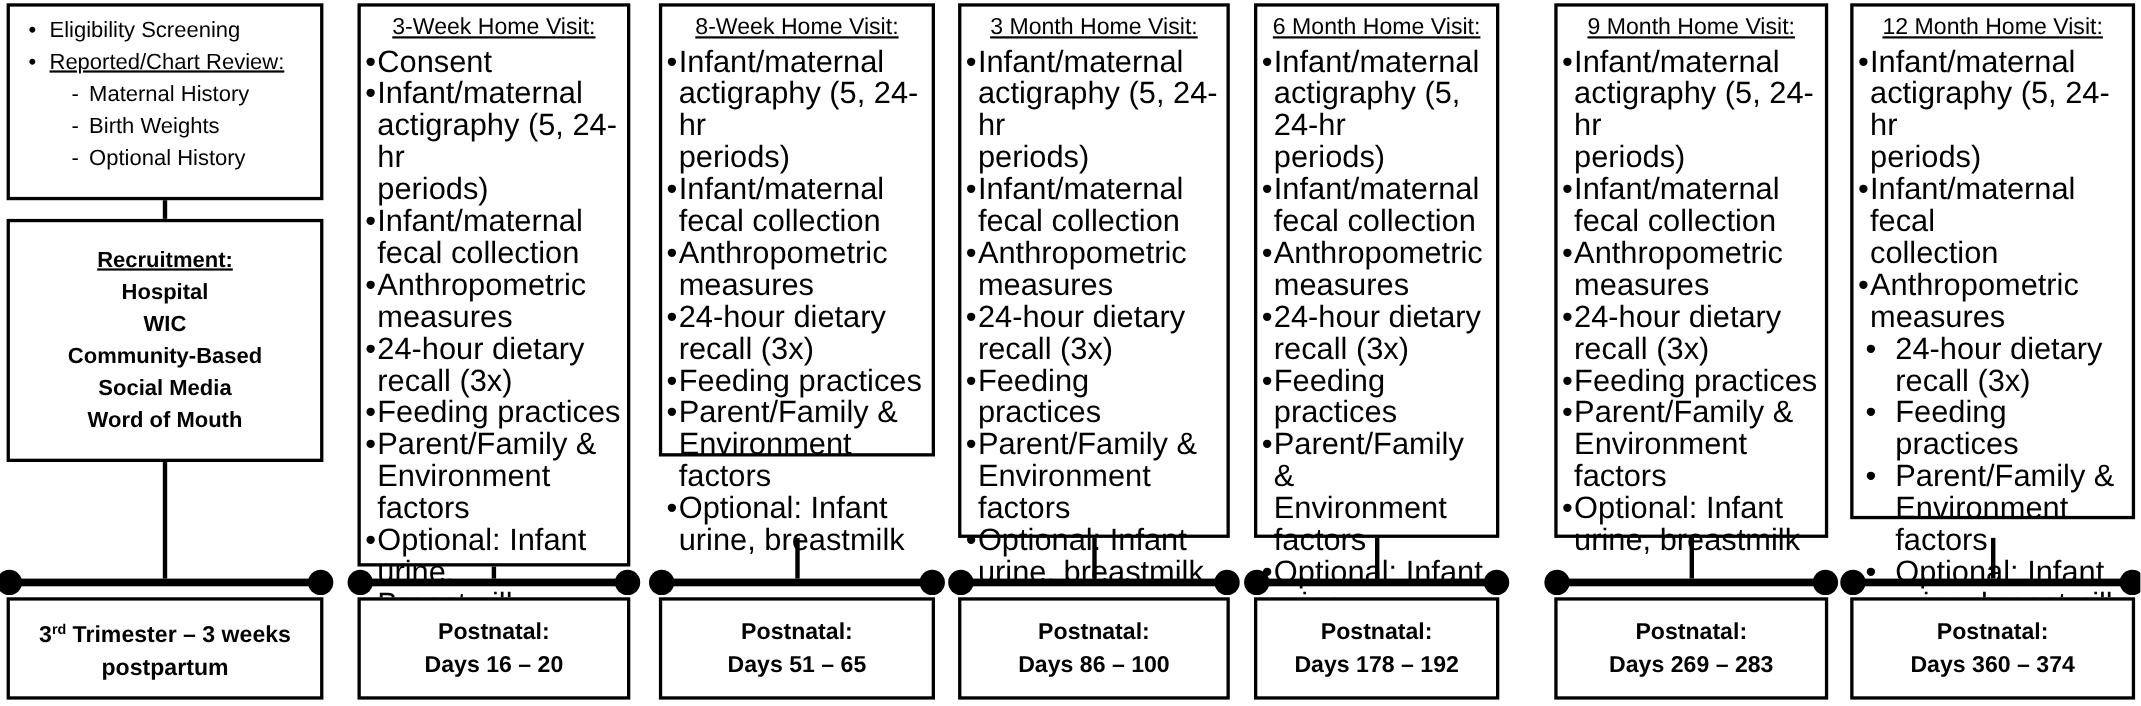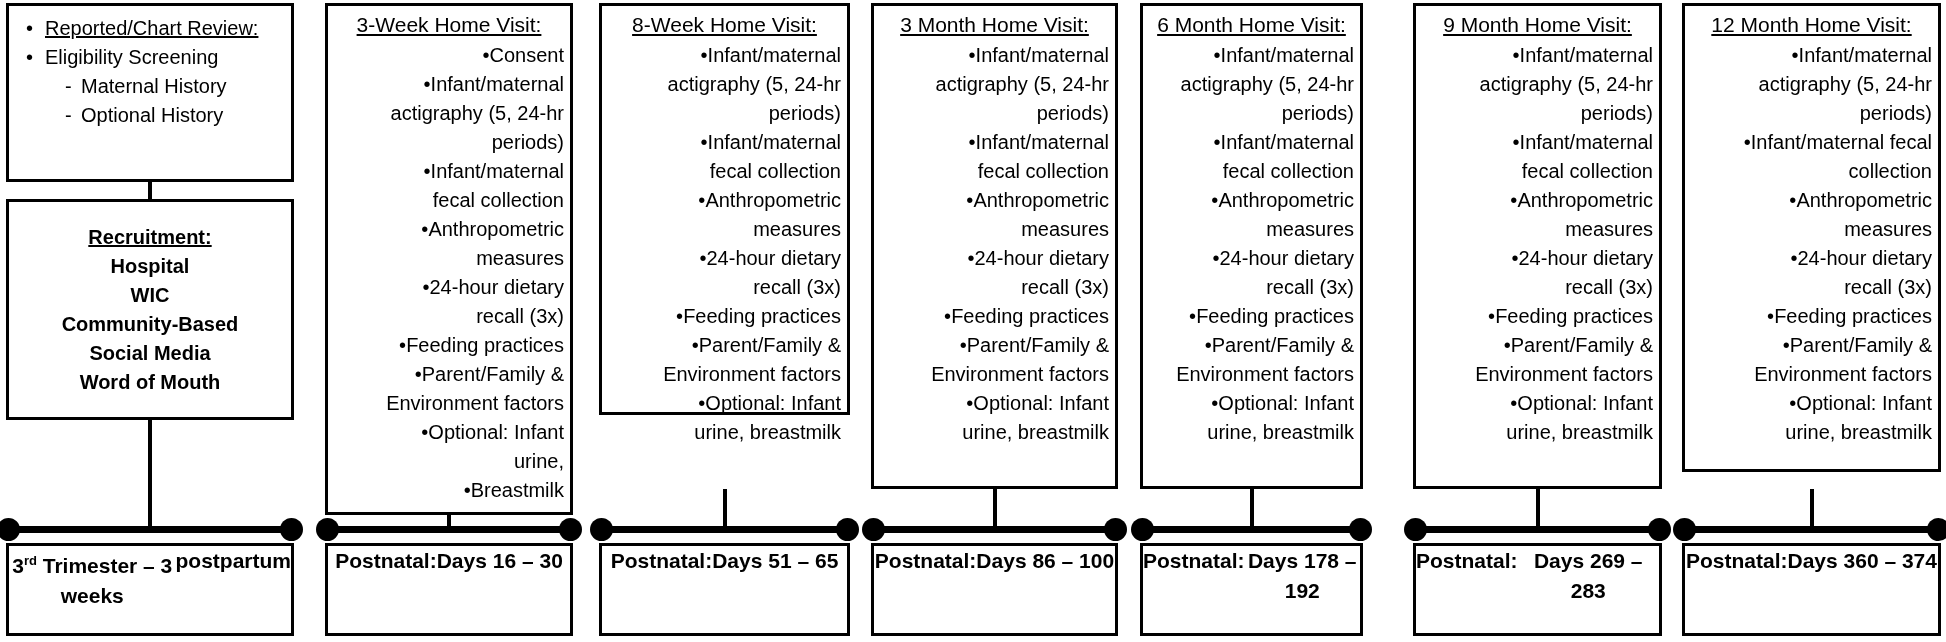--- a/index.html
+++ b/index.html
@@ -27,33 +27,33 @@
   }
   .tbar::before,.tbar::after{
     content:"";position:absolute;top:50%;
     width:23px;height:23px;margin-top:-11.5px;
     border-radius:50%;background:#000;
   }
   .tbar::before{left:-11px;}
   .tbar::after{right:-11px;}
   .post{
     top:543px;height:93px;
-    display:flex;flex-direction:row;align-items:flex-start;justify-content:center;
+    display:flex;flex-direction:column;align-items:center;justify-content:center;
     text-align:center;font-weight:bold;font-size:21px;line-height:30px;
   }
   .u{text-decoration:underline;margin-top:41px;}
   sup{font-size:13px;}
   
   .vtitle{
     text-align:center;font-size:21px;line-height:31px;padding-top:3px;
     white-space:nowrap;
   }
   ul.vlist{
     list-style:none;margin:0;padding:1px 6px 0 4px;
-    font-size:20px;line-height:29px;text-align:right;
+    font-size:28px;line-height:29px;
   }
   .vlist li{
     padding-left:11px;text-indent:-11px;white-space:pre-line;
   }
   .vlist li::before{content:"\2022";display:inline-block;width:11px;text-indent:0;}
   .vlist li.spaced{padding-left:34px;text-indent:-34px;}
   .vlist li.spaced::before{
     content:"\2022";display:inline-block;width:34px;padding-left:7px;
     box-sizing:border-box;text-indent:0;
   }
@@ -75,23 +75,24 @@
   }
 </style>
 </head>
 <body>
 
 <div class="diagram">
 
   <div class="col" style="left:6px;width:288px;">
     <div class="box" style="top:3px;height:179px;">
       <ul class="slist" id="screening-list">
+          <li class="bullet"><span>Eligibility Screening</span></li>
           <li class="bullet"><span class="u">Reported/Chart Review:</span></li>
-          <li class="bullet"><span>Eligibility Screening</span></li>
           <li class="dash"><span>Maternal History</span></li>
+          <li class="dash"><span>Birth Weights</span></li>
           <li class="dash"><span>Optional History</span></li>
         </ul>
     </div>
     <div class="stub" style="top:182px;height:17px;"></div>
     <div class="box centerbox" style="top:199px;height:221px;font-weight:bold;">
       <div><span class="u">Recruitment:</span></div>
       <div id="recruitment-list">
           <div>Hospital</div>
           <div>WIC</div>
           <div>Community-Based</div>
@@ -126,21 +127,21 @@
 Environment factors</li>
           <li>Optional: Infant
 urine,</li>
           <li>Breastmilk</li>
         </ul>
       </div>
       <div class="stub" style="top: 515px; height: 11px;"></div>
       <div class="tbar"></div>
       <div class="box post">
         <div>Postnatal:</div>
-        <div>Days 16 – 30</div>
+        <div>Days 16 – 20</div>
       </div>
     </div>
     <div class="col" style="left: 599px; width: 251px;">
       <div class="box" style="top: 3px; height: 412px;">
         <div class="vtitle"><span class="u">8-Week Home Visit:</span></div>
         <ul class="vlist">
           <li>Infant/maternal
 actigraphy (5, 24-hr
 periods)</li>
           <li>Infant/maternal

